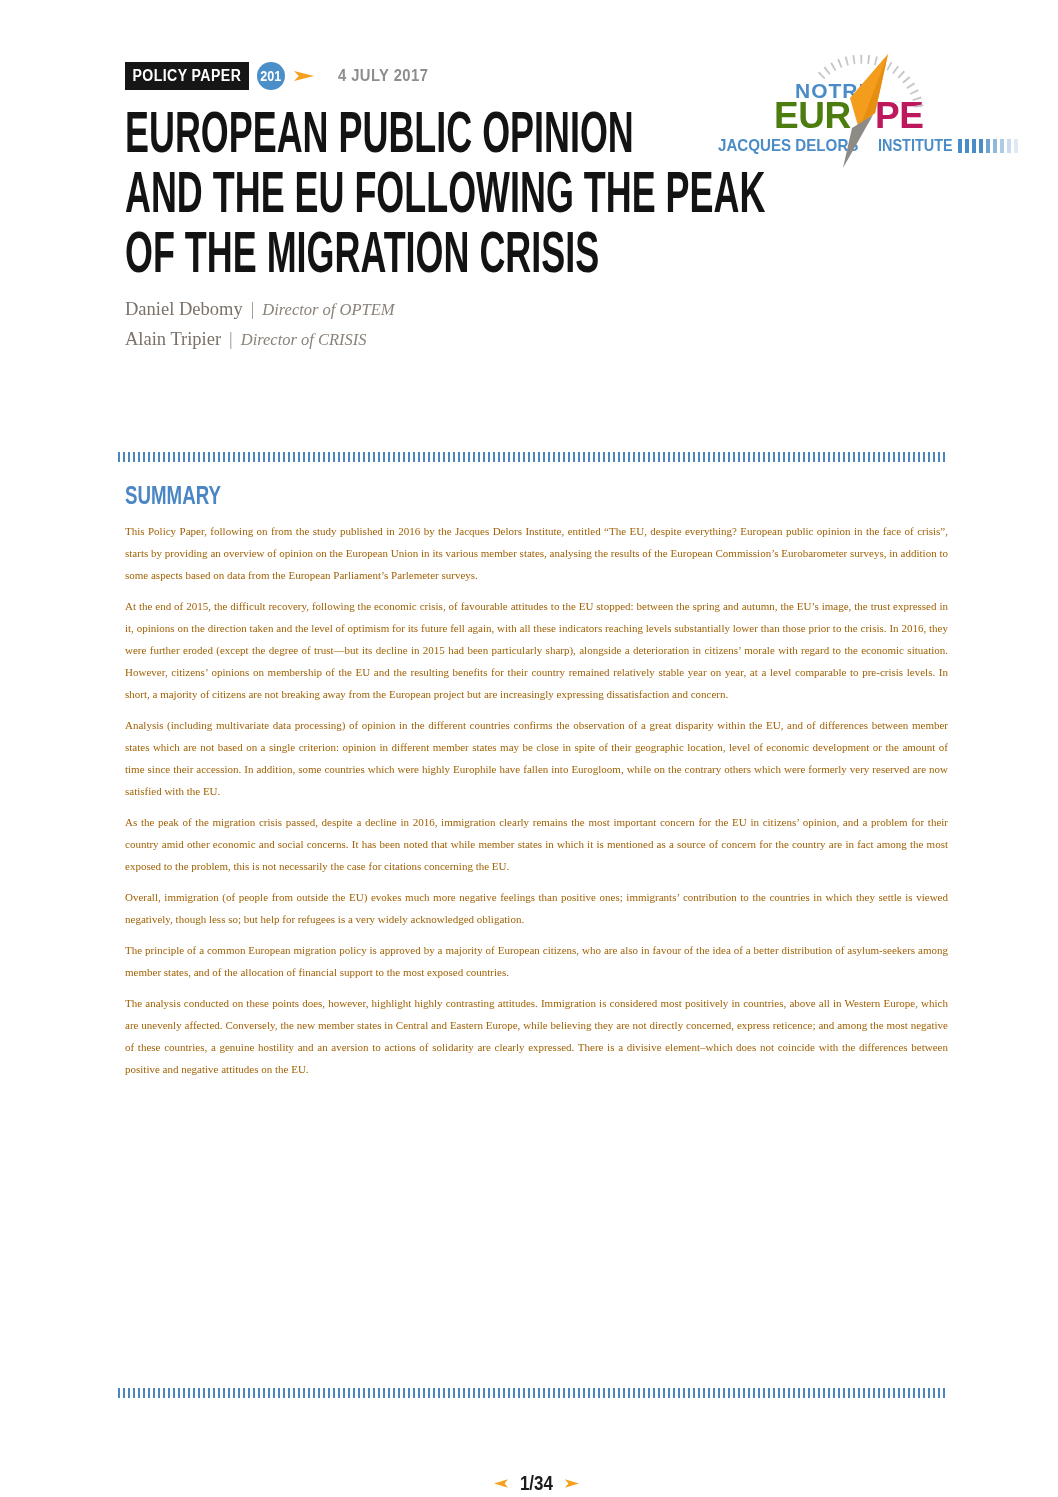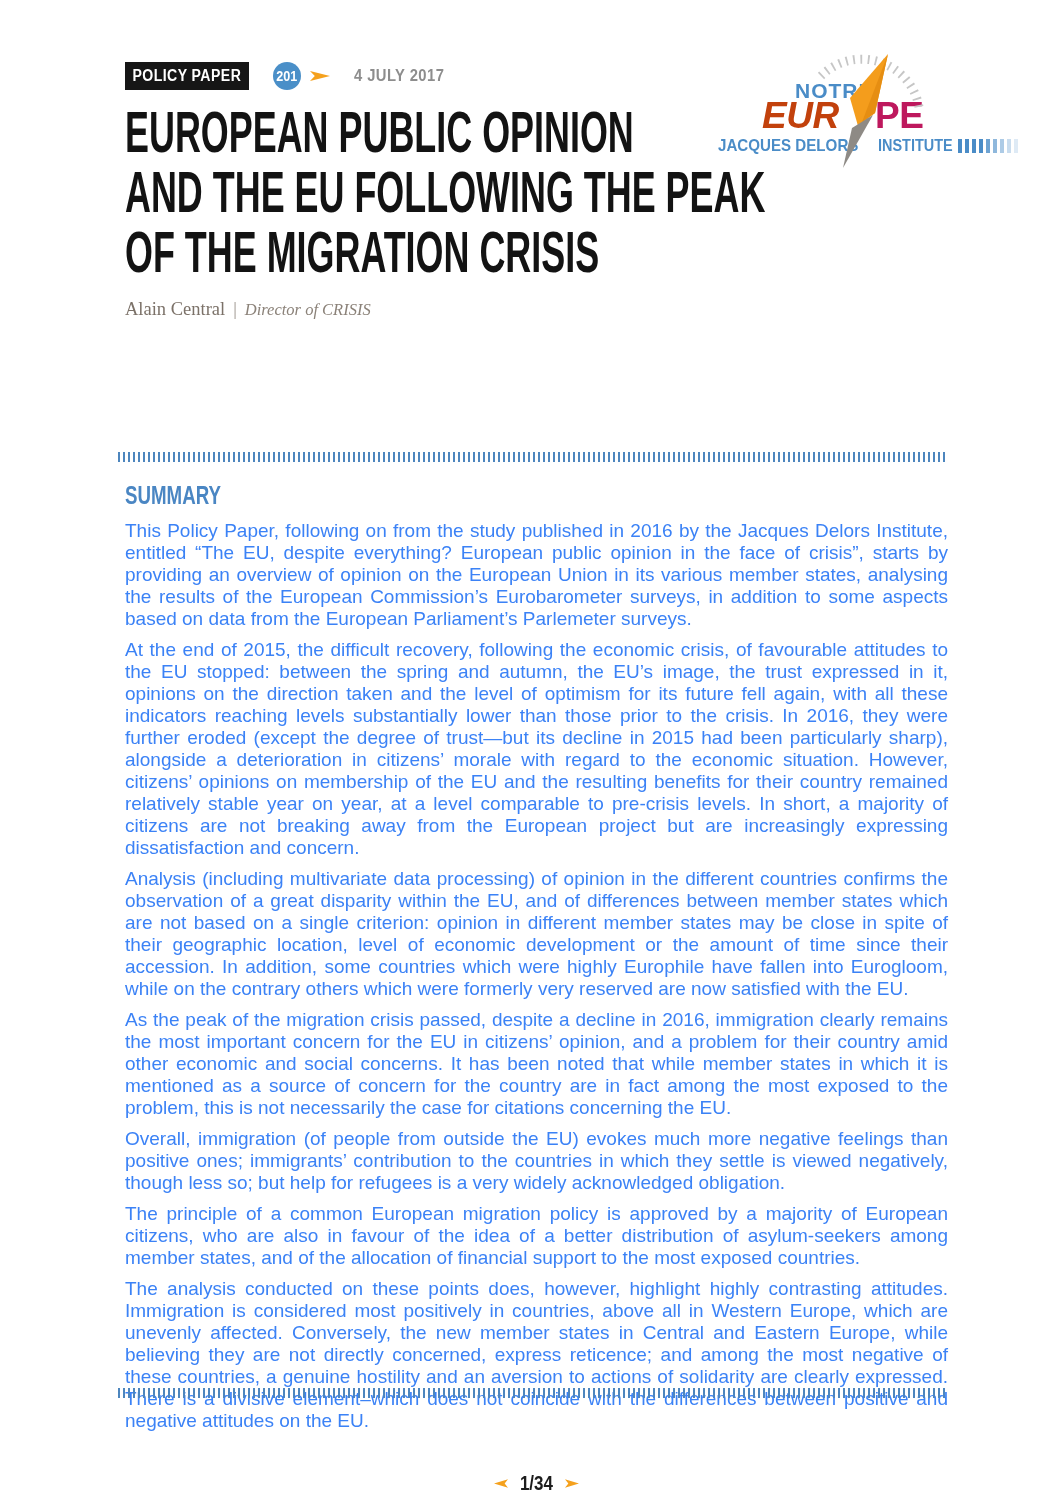--- a/index.html
+++ b/index.html
@@ -8,33 +8,33 @@
 
   .content{position:absolute;left:125px;top:62px;width:823px;height:1400px;}
 
   
   .header-row{position:absolute;top:0;left:0;height:28px;display:flex;align-items:center;}
   .badge{width:124px;height:28px;background:#161616;color:#ffffff;display:flex;
          align-items:center;justify-content:center;}
   .badge span{display:inline-block;font-weight:bold;font-size:16px;letter-spacing:.5px;
          transform:scaleX(.88);white-space:nowrap;}
   .issue-circle{width:28px;height:28px;border-radius:50%;background:#4a8fc8;color:#fff;
-         display:flex;align-items:center;justify-content:center;margin-left:24px;}
+         display:flex;align-items:center;justify-content:center;margin-left:8px;}
   .issue-circle span{font-weight:bold;font-size:14px;transform:scaleX(.9);}
   .hdr-arrow{width:20px;height:13px;background:#f5a11d;margin-left:9px;
          clip-path:polygon(0 12%,100% 50%,0 88%,24% 50%);}
   .date{margin-left:24px;color:#8d8d8d;font-weight:bold;font-size:17px;white-space:nowrap;}
   .date span{display:inline-block;transform:scaleX(.87);transform-origin:0 50%;letter-spacing:.5px;}
 
   
   .logo{position:absolute;left:710px;top:42px;width:320px;height:130px;}
   .logo .notre{position:absolute;left:85px;top:37px;font-weight:bold;font-size:21px;
         letter-spacing:1px;color:#4a8cc7;}
-  .logo .eur{position:absolute;left:52px;top:54px;font-weight:bold;font-size:37px;
-        line-height:40px;color:#c2410c;letter-spacing:-.5px;font-style:italic;}
+  .logo .eur{position:absolute;left:64px;top:54px;font-weight:bold;font-size:37px;
+        line-height:40px;color:#4d7c0f;letter-spacing:-.5px;}
   .logo .pe{position:absolute;left:165px;top:54px;font-weight:bold;font-size:37px;
         line-height:40px;color:#be185d;letter-spacing:-.5px;}
   .logo .pivot-dot{position:absolute;left:147px;top:71px;width:11px;height:11px;
         border-radius:50%;background:#4a8cc7;}
   .logo .jd{position:absolute;left:8px;top:94px;font-weight:bold;font-size:17px;color:#4a8cc7;
         white-space:nowrap;transform:scaleX(.89);transform-origin:0 50%;}
   .logo .inst{position:absolute;left:168px;top:94px;font-weight:bold;font-size:17px;color:#4a8cc7;
         white-space:nowrap;transform:scaleX(.85);transform-origin:0 50%;}
   .logo .bars{position:absolute;left:248px;top:97px;display:flex;gap:3px;}
   .logo .bars i{width:4px;height:14px;background:#4a8cc7;display:block;}
@@ -59,22 +59,22 @@
   .tick-divider{position:absolute;left:-7px;width:830px;height:10px;
       background-image:repeating-linear-gradient(90deg,#4d86be 0,#4d86be 2px,
          rgba(0,0,0,0) 2px,rgba(0,0,0,0) 5px);}
   .divider-top{top:390px;}
   .divider-bottom{top:1326px;}
 
   
   .summary-heading{position:absolute;top:418px;left:0;font-weight:bold;font-size:26px;
       color:#4a86c3;transform:scaleX(.72);transform-origin:0 50%;white-space:nowrap;}
   .paragraphs{position:absolute;top:458px;left:0;width:823px;}
-  .para{font-family:Liberation Sans, sans-serif;font-size:19px;line-height:22px;
-      color:#3b82f6;text-align:justify;margin:0 0 9px 0;}
+  .para{font-family:Liberation Serif, serif;font-size:11px;line-height:22px;
+      color:#a16207;text-align:justify;margin:0 0 9px 0;}
 
   
   .pager{position:absolute;top:1410px;left:0;width:823px;display:flex;
       align-items:center;justify-content:center;gap:9px;}
   .pager-arrow{width:14px;height:11px;background:#f5a11d;cursor:pointer;
       clip-path:polygon(0 12%,100% 50%,0 88%,24% 50%);}
   .pager-arrow.prev{transform:scaleX(-1);}
   .pager-num{font-weight:bold;font-size:20px;color:#1c1c1c;display:inline-block;
       transform:scaleX(.85);}
 </style>
@@ -97,21 +97,26 @@
   </div>
 
   <div class="title">
     <div class="title-line">EUROPEAN PUBLIC OPINION</div>
     <div class="title-line">AND THE EU FOLLOWING THE PEAK</div>
     <div class="title-line">OF THE MIGRATION CRISIS</div>
   </div>
 
   <div class="authors">
     <div class="author-row">
-      <span class="author-name">Alain Central</span>
+      <span class="author-name">Daniel Debomy</span>
+      <span class="author-sep">|</span>
+      <span class="author-role">Director of OPTEM</span>
+    </div>
+    <div class="author-row">
+      <span class="author-name">Alain Tripier</span>
       <span class="author-sep">|</span>
       <span class="author-role">Director of CRISIS</span>
     </div>
   </div>
 
   <div class="tick-divider divider-top"></div>
 
   <div class="summary-heading">SUMMARY</div>
 
   <div class="paragraphs">

